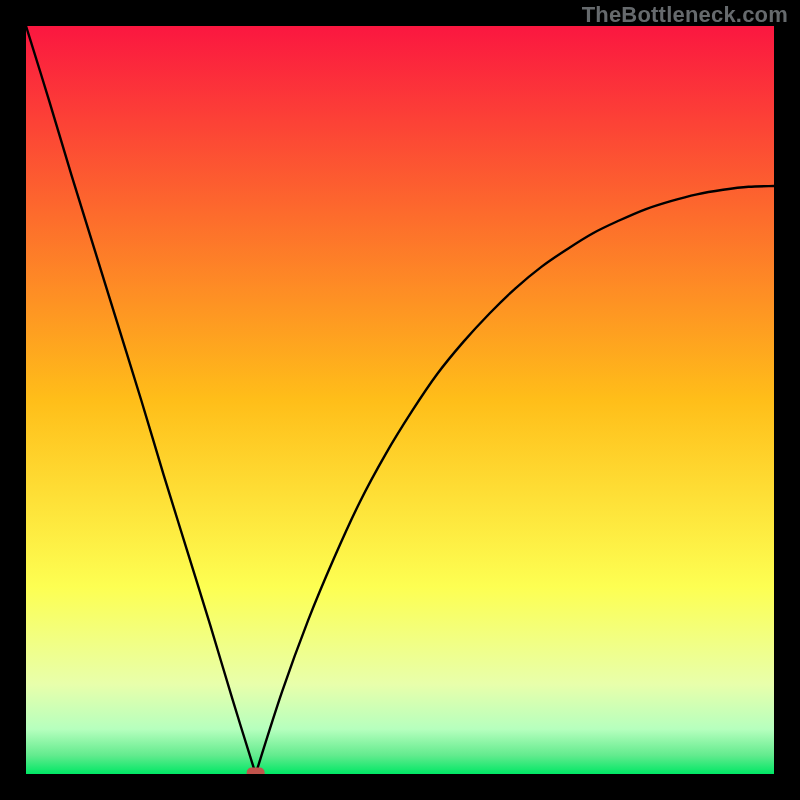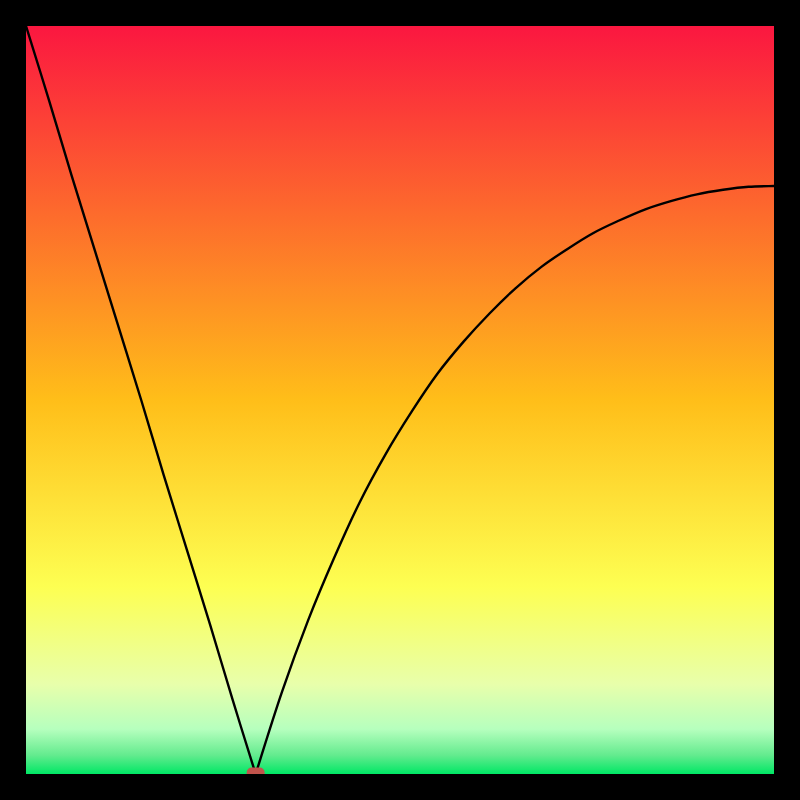--- a/index.html
+++ b/index.html
@@ -36,20 +36,21 @@
   .plot svg {
     display: block;
     width: 748px;
     height: 748px;
   }
 </style>
 </head>
 <body>
 
 <div class="frame">
+  <div class="watermark">TheBottleneck.com</div>
   <div class="plot">
     <svg id="chart-svg" viewBox="0 0 748 748" preserveAspectRatio="none">
       <defs>
         <linearGradient id="bg-grad" x1="0" y1="0" x2="0" y2="1">
             <stop offset="0.00%" stop-color="#fb1740"></stop>
             <stop offset="50.00%" stop-color="#ffbe19"></stop>
             <stop offset="75.00%" stop-color="#fdff52"></stop>
             <stop offset="88.00%" stop-color="#e8ffab"></stop>
             <stop offset="94.00%" stop-color="#b6ffbe"></stop>
             <stop offset="97.50%" stop-color="#63eb8e"></stop>

